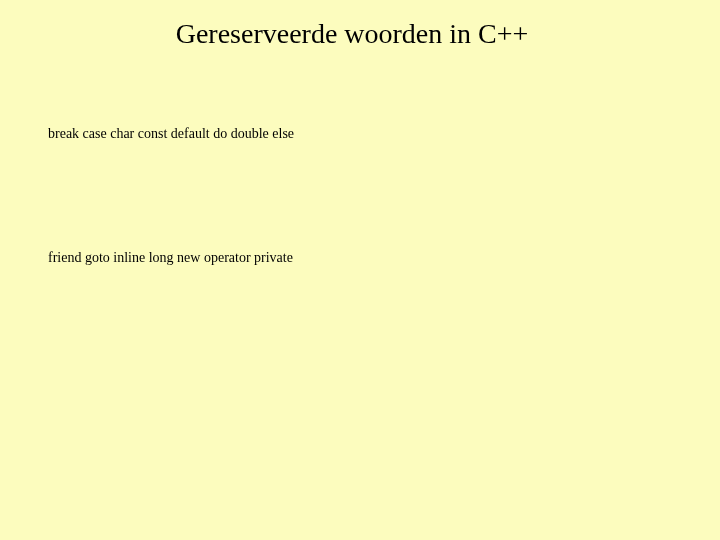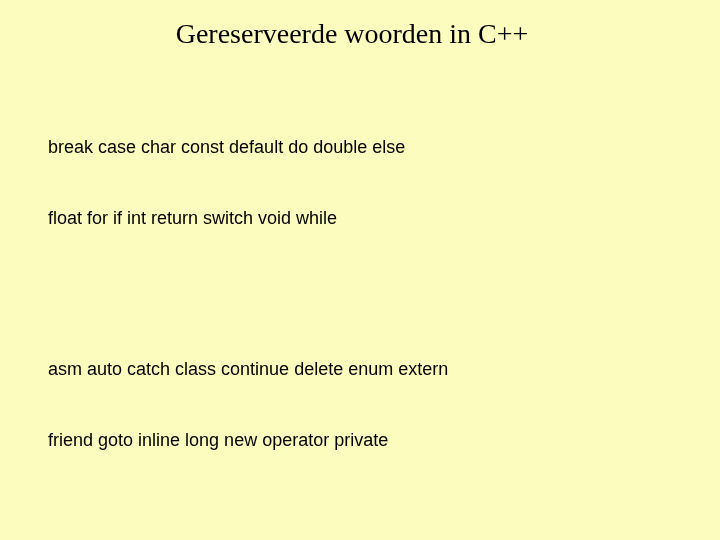--- a/index.html
+++ b/index.html
@@ -14,41 +14,39 @@
   padding:18px 64px 0 48px;
 }
 .title{
   font-size:28px;
   text-align:center;
   color:#000;
   margin:0 0 38px 0;
   font-weight:normal;
 }
 .block{
-  font-family:Liberation Sans, sans-serif;
-  font-size:18px;
+  font-family:Liberation Serif, serif;
+  font-size:14px;
   line-height:1.32;
   color:#000;
   white-space:pre-wrap;
   margin-bottom:32px;
 }
 </style>
 </head>
 <body>
 
 <div class="slide">
   <h1 class="title">Gereserveerde woorden in C++</h1>
 
   <div class="block">
     <div>break case char const default do double else</div>
-    <div>float for if int return switch void while</div>
   </div>
 
   <div class="block">
-    <div>asm auto catch class continue delete enum extern</div>
     <div>friend goto inline long new operator private</div>
     
     
     
     <div></div>
   </div>
 
 </div>
 
 </body></html>

